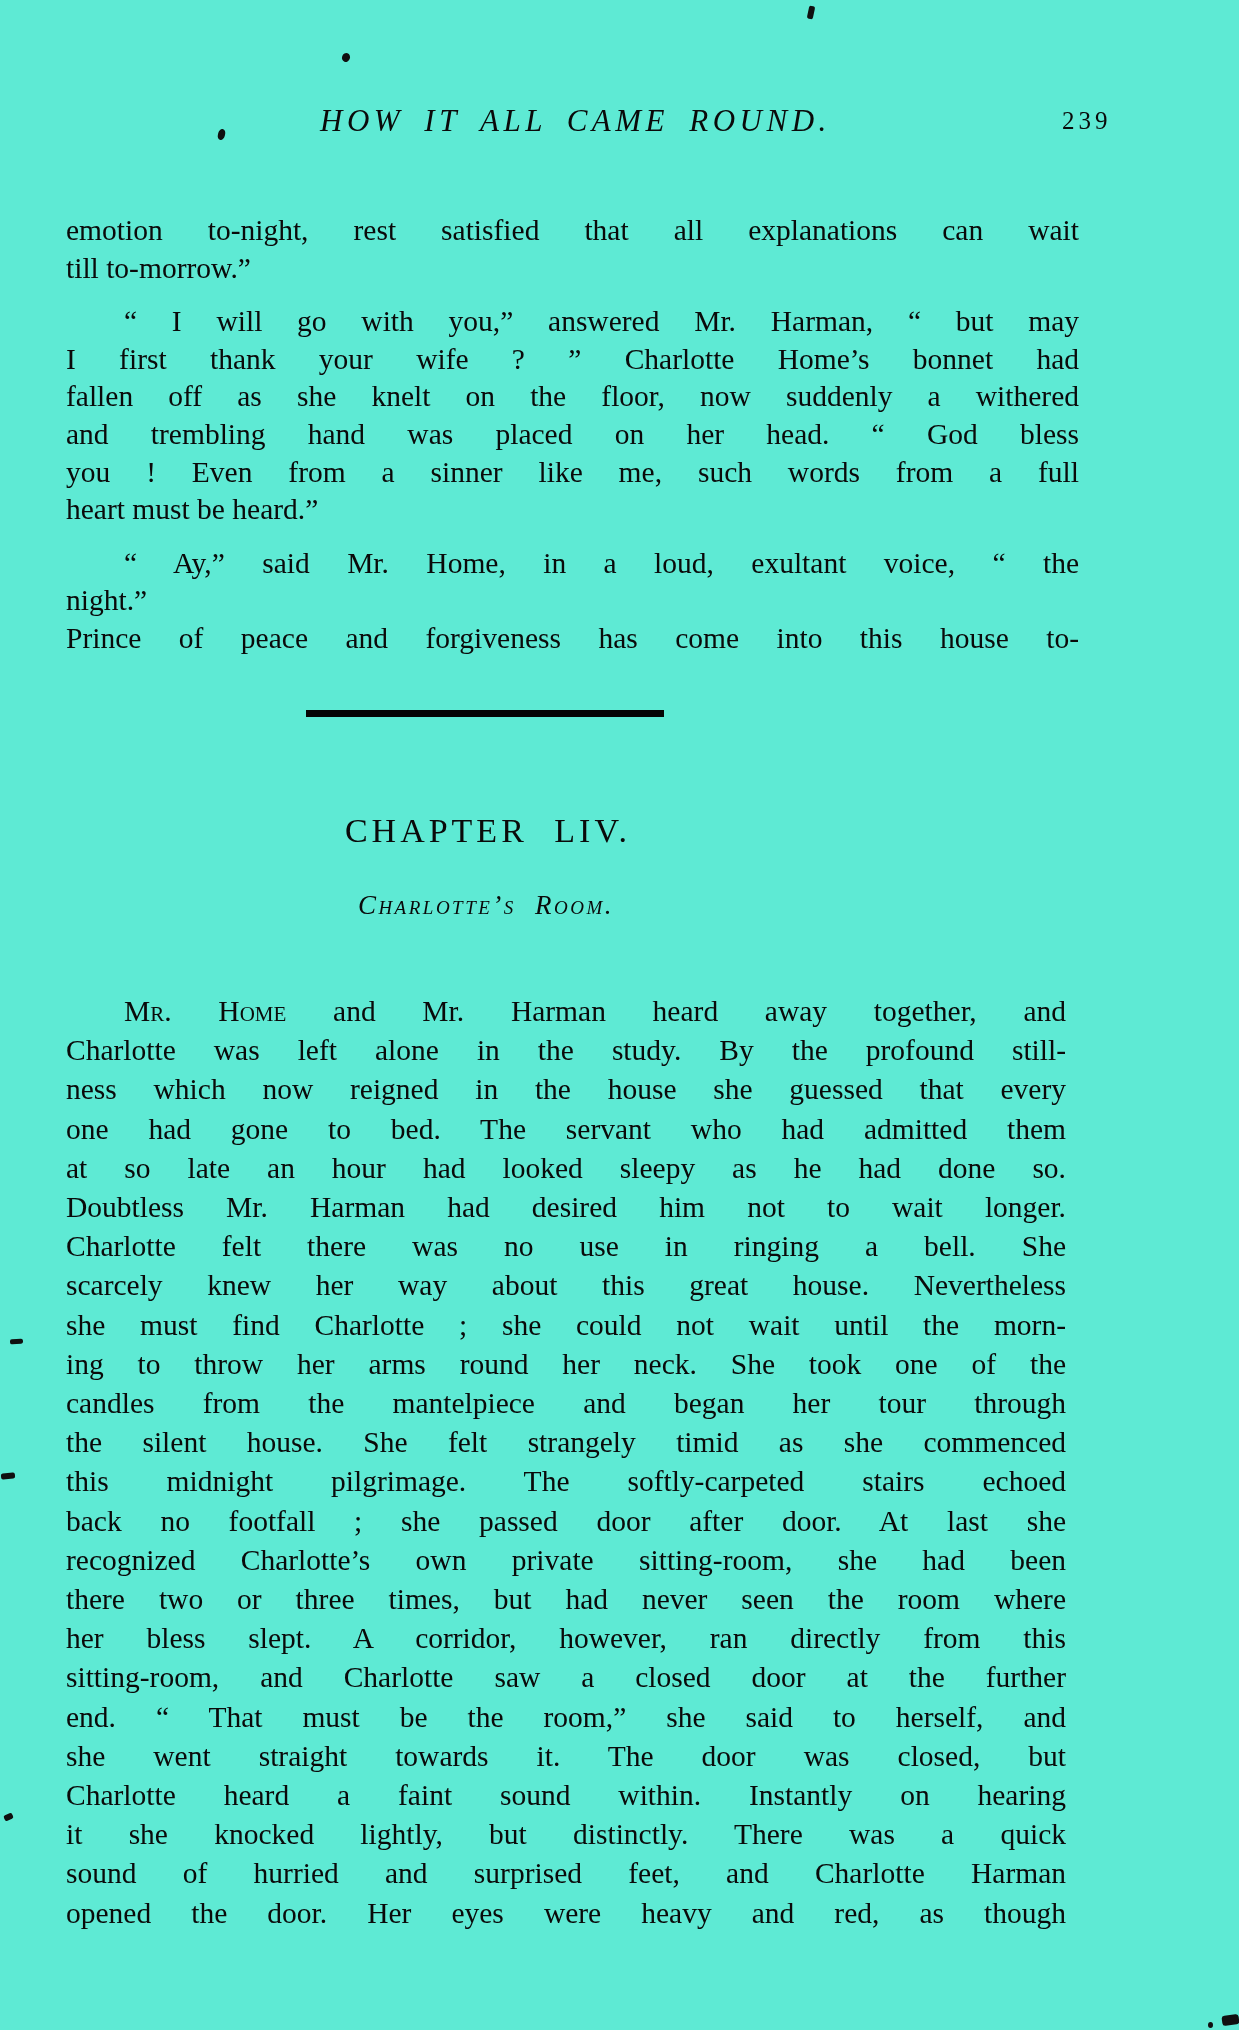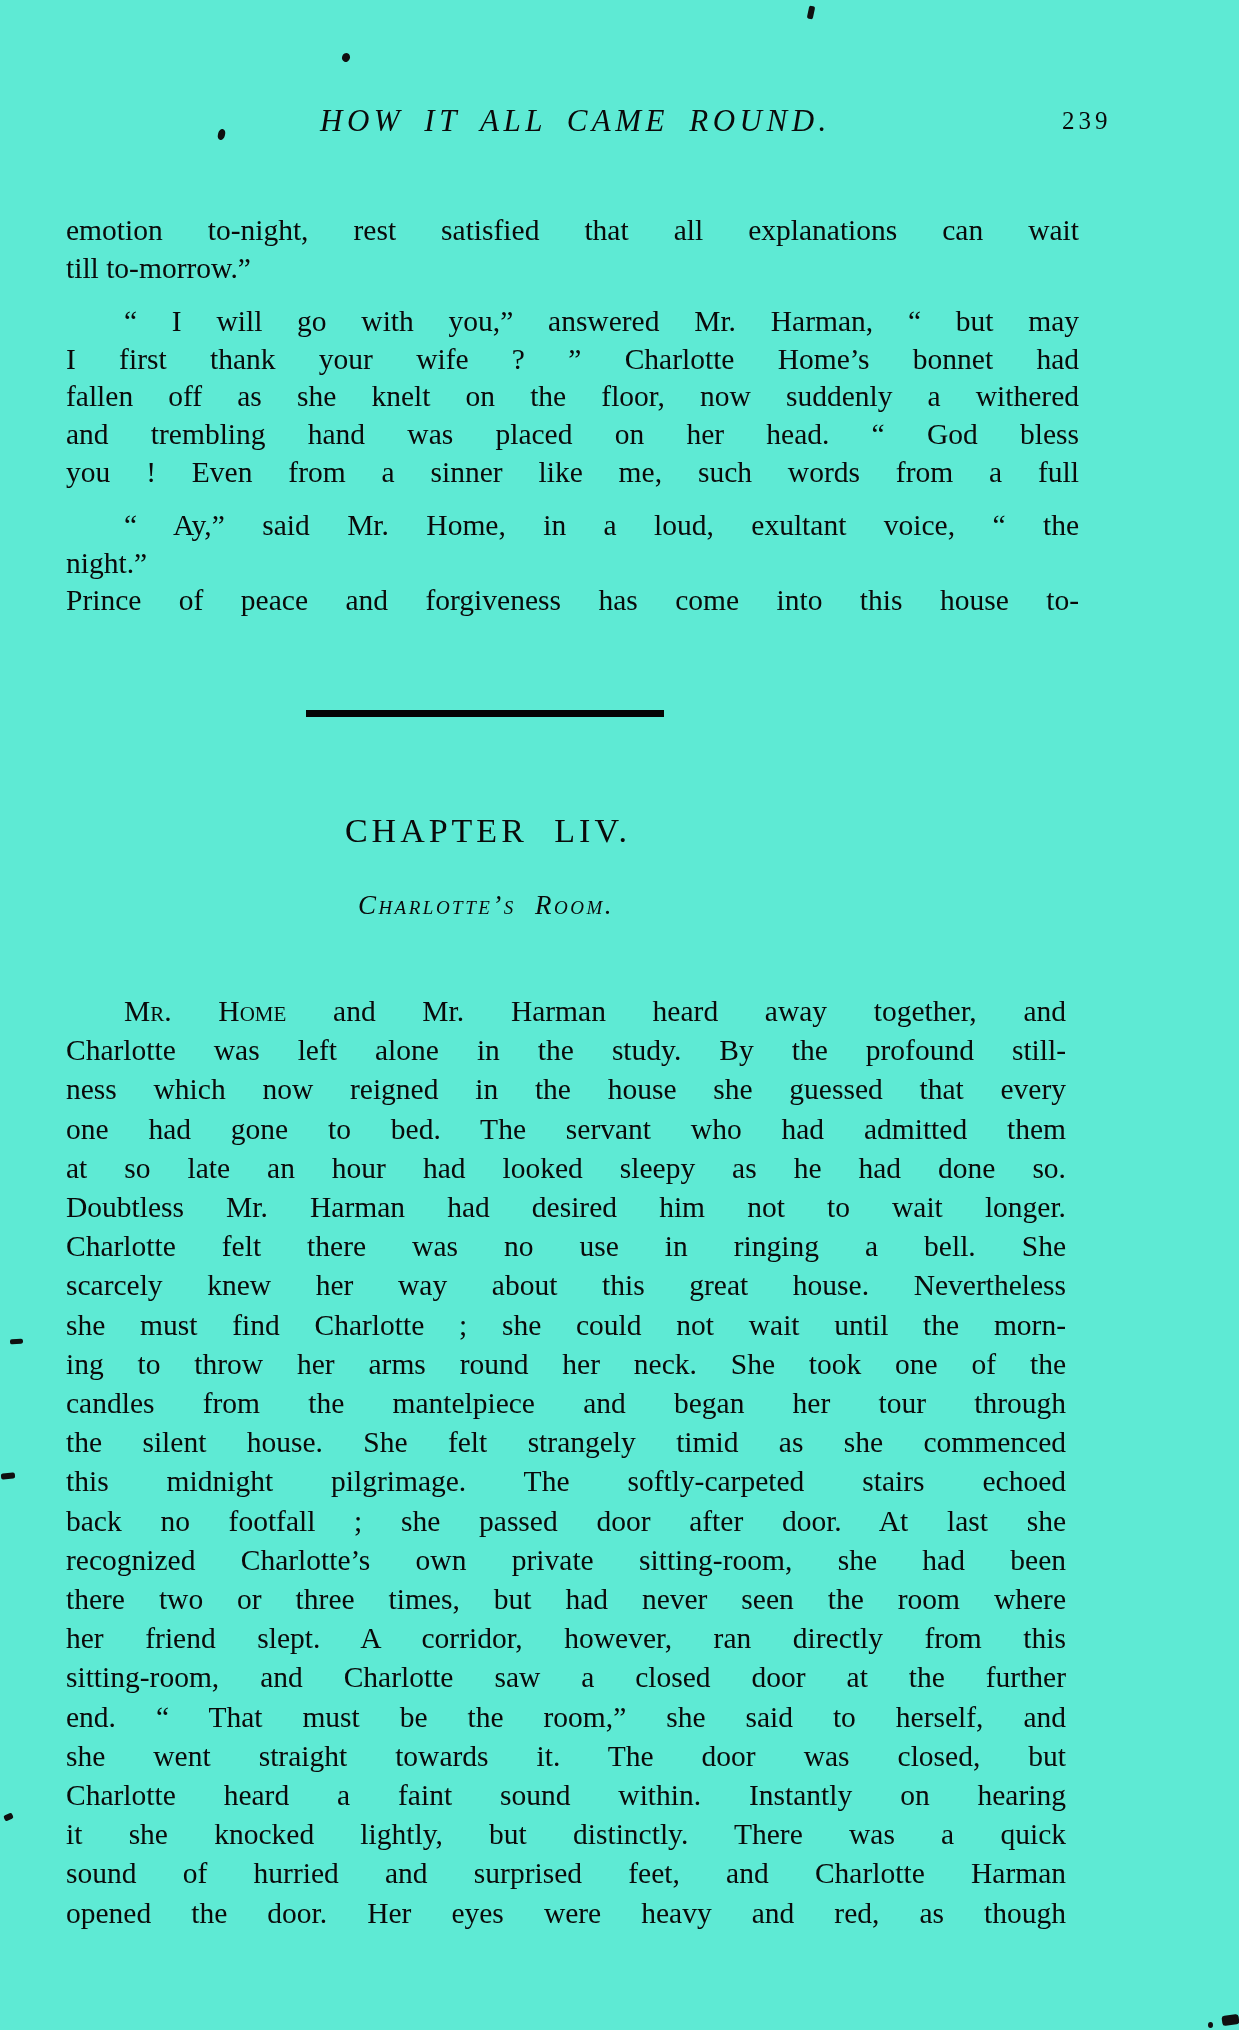--- a/index.html
+++ b/index.html
@@ -100,20 +100,21 @@
       <div class="paragraph">
         <div class="tline">emotion to-night, rest satisfied that all explanations can wait</div>
         <div class="tline last">till to-morrow.”</div>
       </div>
       <div class="paragraph">
         <div class="tline first-indent">“ I will go with you,” answered Mr. Harman, “ but may</div>
         <div class="tline">I first thank your wife ? ” Charlotte Home’s bonnet had</div>
         <div class="tline">fallen off as she knelt on the floor, now suddenly a withered</div>
         <div class="tline">and trembling hand was placed on her head. “ God bless</div>
         <div class="tline">you ! Even from a sinner like me, such words from a full</div>
+        <div class="tline last">heart must be heard.”</div>
       </div>
       <div class="paragraph">
         <div class="tline first-indent">“ Ay,” said Mr. Home, in a loud, exultant voice, “ the</div>
         <div class="tline last">night.”</div>
         <div class="tline">Prince of peace and forgiveness has come into this house to-</div>
       </div>
     </div>
 
   <div class="divider"></div>
 
@@ -132,21 +133,21 @@
         <div class="tline">Charlotte felt there was no use in ringing a bell. She</div>
         <div class="tline">scarcely knew her way about this great house. Nevertheless</div>
         <div class="tline">she must find Charlotte ; she could not wait until the morn-</div>
         <div class="tline">ing to throw her arms round her neck. She took one of the</div>
         <div class="tline">candles from the mantelpiece and began her tour through</div>
         <div class="tline">the silent house. She felt strangely timid as she commenced</div>
         <div class="tline">this midnight pilgrimage. The softly-carpeted stairs echoed</div>
         <div class="tline">back no footfall ; she passed door after door. At last she</div>
         <div class="tline">recognized Charlotte’s own private sitting-room, she had been</div>
         <div class="tline">there two or three times, but had never seen the room where</div>
-        <div class="tline">her friend slept. A corridor, however, ran directly from this</div>
+        <div class="tline">her bless slept. A corridor, however, ran directly from this</div>
         <div class="tline">sitting-room, and Charlotte saw a closed door at the further</div>
         <div class="tline">end. “ That must be the room,” she said to herself, and</div>
         <div class="tline">she went straight towards it. The door was closed, but</div>
         <div class="tline">Charlotte heard a faint sound within. Instantly on hearing</div>
         <div class="tline">it she knocked lightly, but distinctly. There was a quick</div>
         <div class="tline">sound of hurried and surprised feet, and Charlotte Harman</div>
         <div class="tline">opened the door. Her eyes were heavy and red, as though</div>
       </div>
     </div>
 

